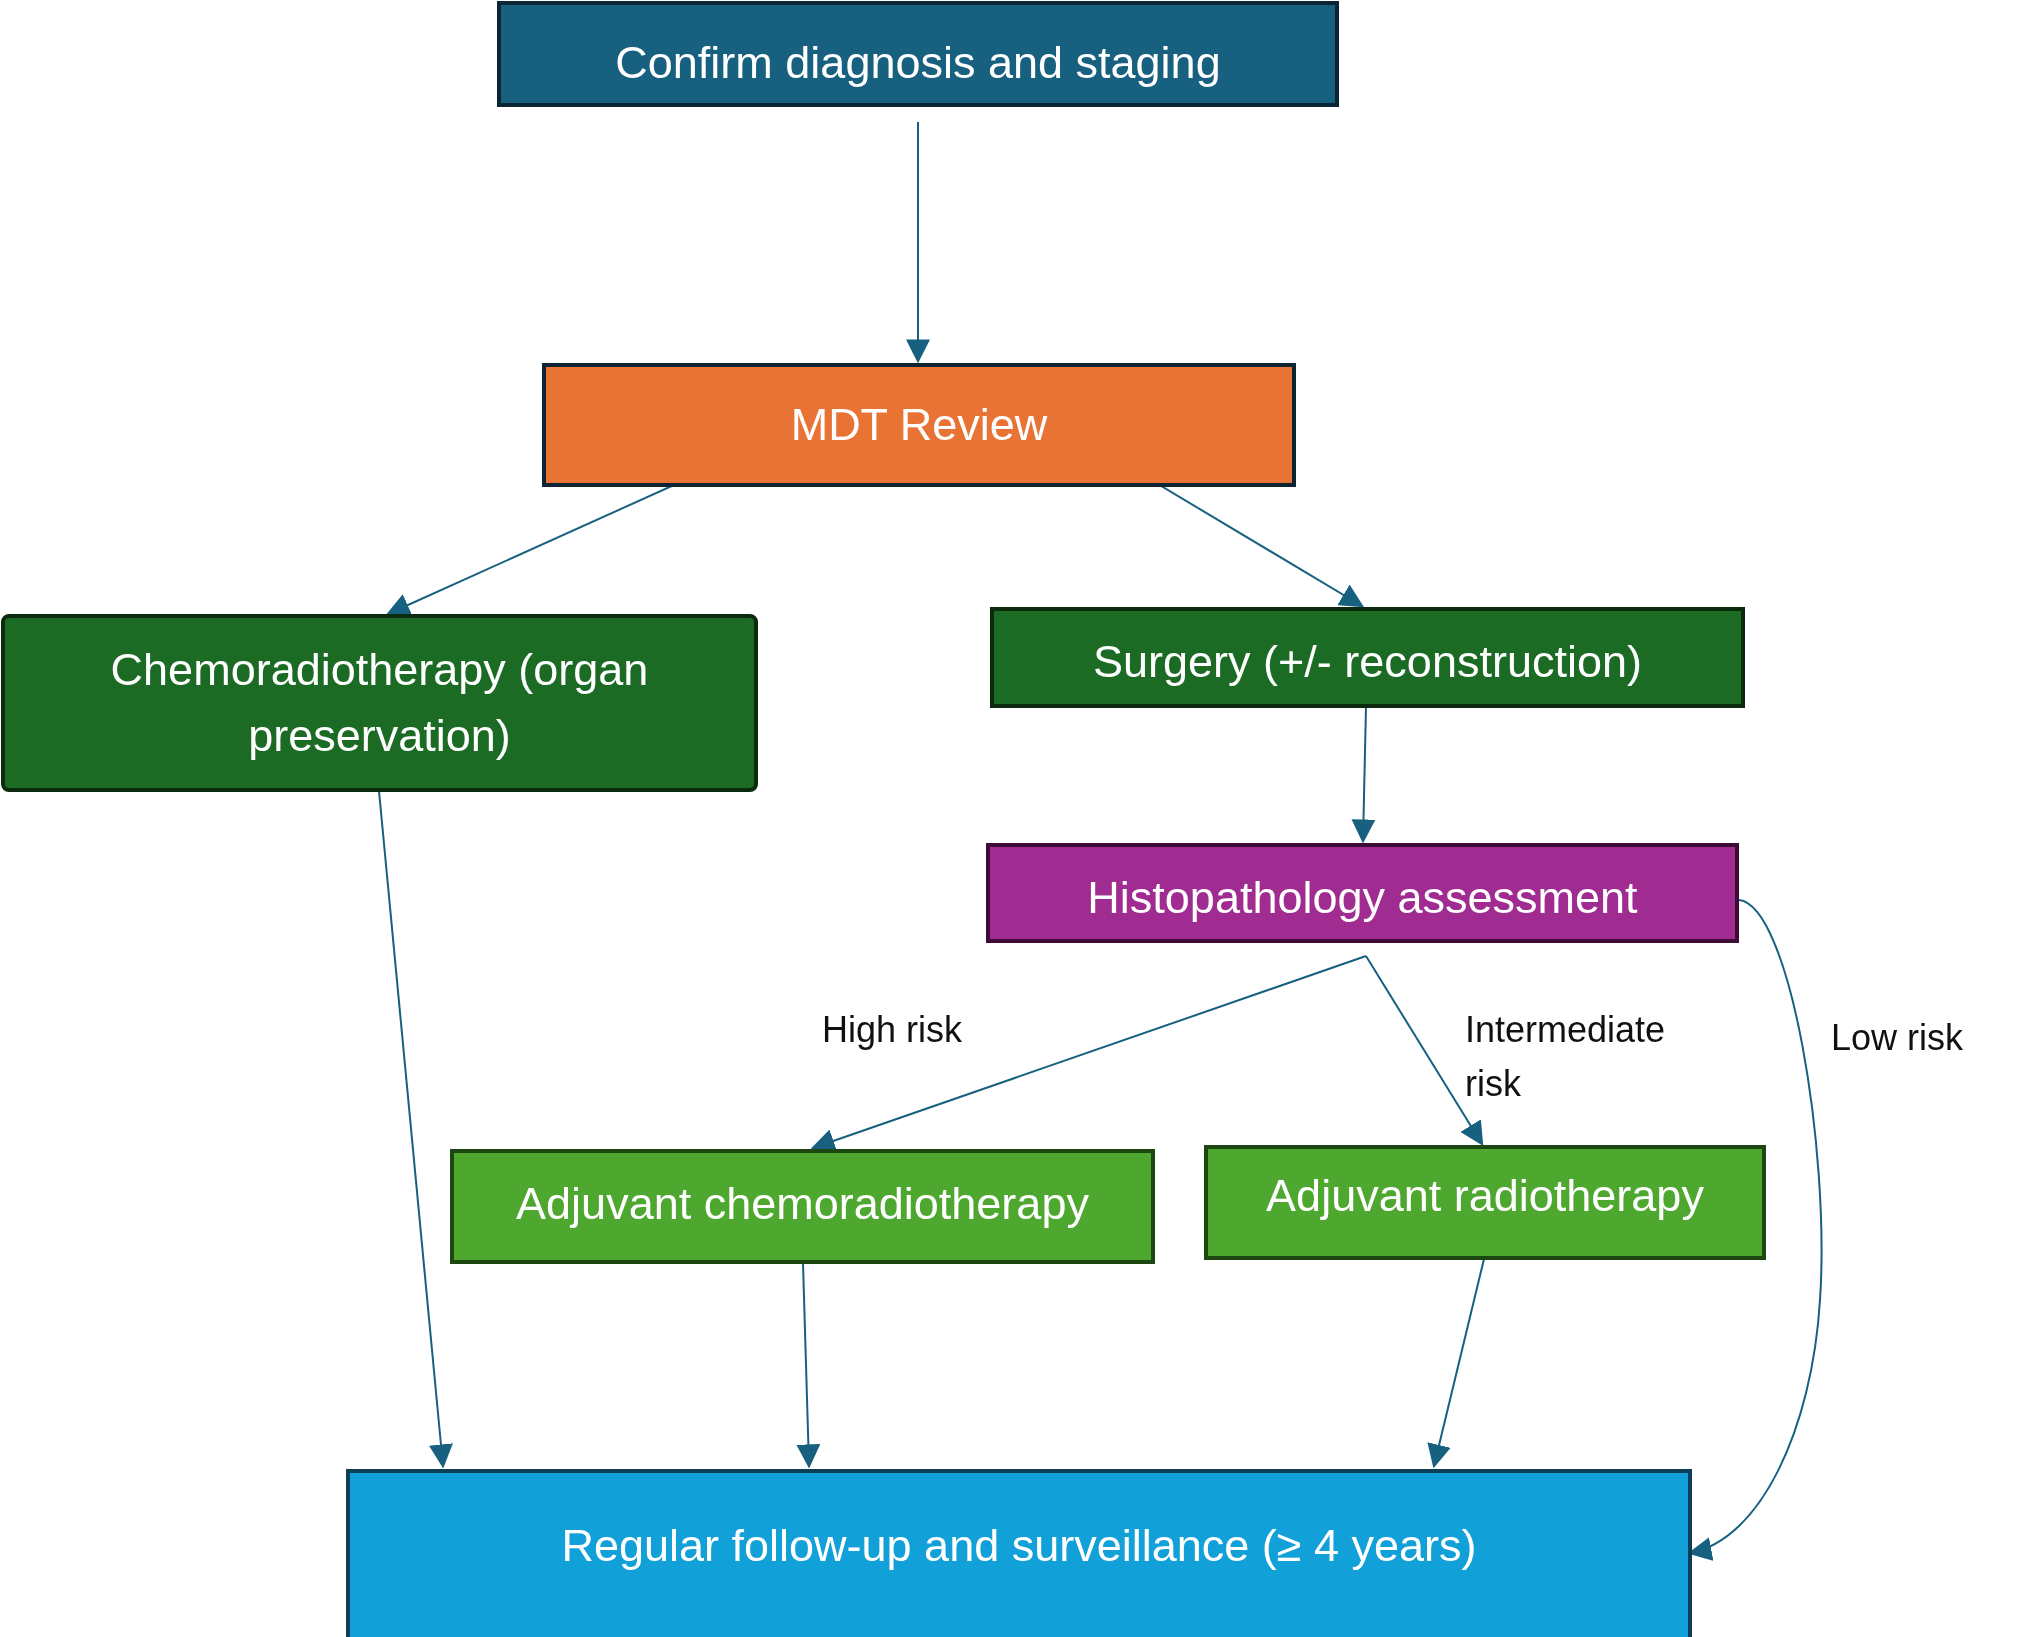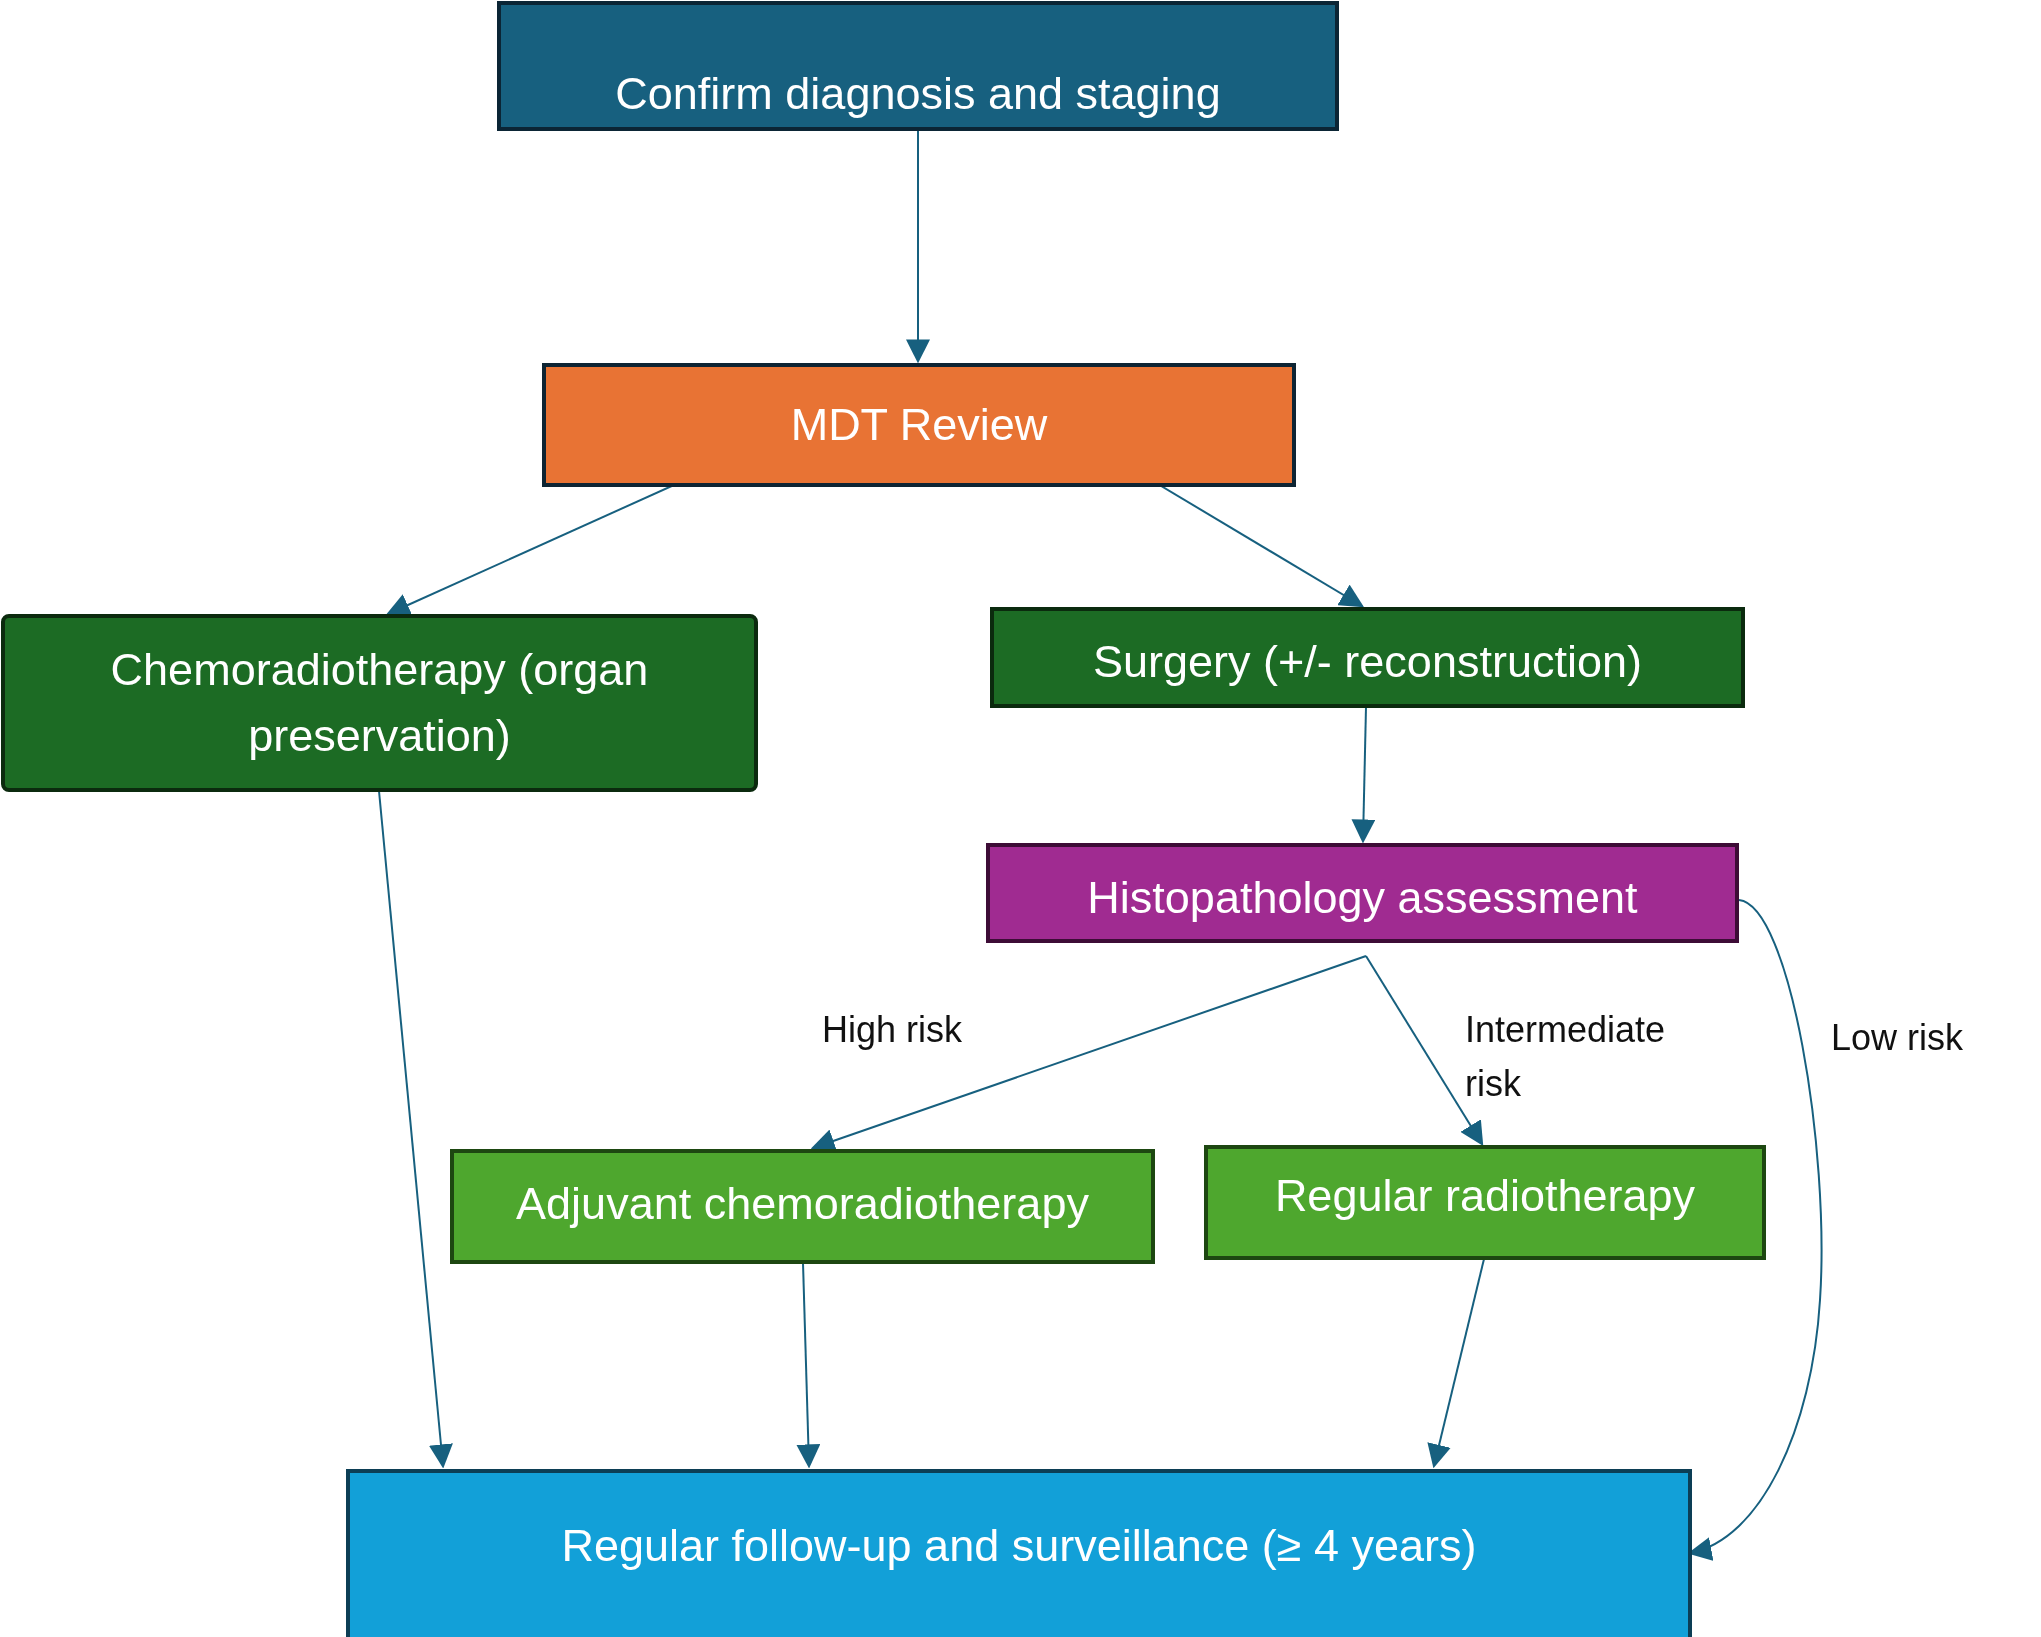--- a/index.html
+++ b/index.html
@@ -32,21 +32,21 @@
     <line x1="379" y1="791" x2="443" y2="1466" marker-end="url(#ah)"></line>
     <line x1="803" y1="1263" x2="809" y2="1466" marker-end="url(#ah)"></line>
     <line x1="1484" y1="1259" x2="1434" y2="1466" marker-end="url(#ah)"></line>
   </g>
 </svg>
 <style>
   marker path { }
   #ah path { }
 </style>
 
-<div class="node" style="left: 497px; top: 1px; width: 842px; height: 130px; align-items: flex-end; padding-top: 18px; border-color: rgb(11, 37, 53); background: rgb(23, 96, 127);" title="Confirm diagnosis and staging">
+<div class="node" style="left: 497px; top: 1px; width: 842px; height: 106px; align-items: center; padding-top: 18px; border-color: rgb(11, 37, 53); background: rgb(23, 96, 127);" title="Confirm diagnosis and staging">
   <span>Confirm diagnosis and staging</span>
 </div>
 
 <div class="node" style="left: 542px; top: 363px; width: 754px; height: 124px; border-color: rgb(13, 36, 51); background: rgb(232, 115, 52);">
   <span>MDT Review</span>
 </div>
 
 <div class="node" style="left: 1px; top: 614px; width: 757px; height: 178px; border-color: rgb(11, 42, 14); padding: 0px 60px; background: rgb(28, 107, 36); border-radius: 8px;">
   <span>Chemoradiotherapy (organ preservation)</span>
 </div>
@@ -57,21 +57,21 @@
 
 <div class="node" style="left: 986px; top: 843px; width: 753px; height: 100px; border-color: rgb(61, 12, 54); align-items: flex-start; padding-top: 18px; background: rgb(160, 43, 145);">
   <span>Histopathology assessment</span>
 </div>
 
 <div class="node" style="left: 450px; top: 1149px; width: 705px; height: 115px; border-color: rgb(29, 71, 17); align-items: flex-start; padding-top: 18px; background: rgb(78, 167, 46);">
   <span>Adjuvant chemoradiotherapy</span>
 </div>
 
 <div class="node" style="left: 1204px; top: 1145px; width: 562px; height: 115px; border-color: rgb(29, 71, 17); align-items: flex-start; padding-top: 14px; background: rgb(78, 167, 46);">
-  <span>Regular radiotherapy</span>
+  <span>Adjuvant radiotherapy</span>
 </div>
 
 <div class="node" style="left: 346px; top: 1469px; width: 1346px; height: 180px; border-color: rgb(12, 62, 85); align-items: flex-start; padding-top: 40px; background: rgb(18, 160, 216);">
   <span>Regular follow-up and surveillance (≥ 4 years)</span>
 </div>
 
 <div class="lbl" style="left:822px; top:1003px;">High risk</div>
 <div class="lbl" style="left:1465px; top:1003px;">Intermediate</div>
 <div class="lbl" style="left:1465px; top:1057px;">risk</div>
 <div class="lbl" style="left:1831px; top:1011px;">Low risk</div>

